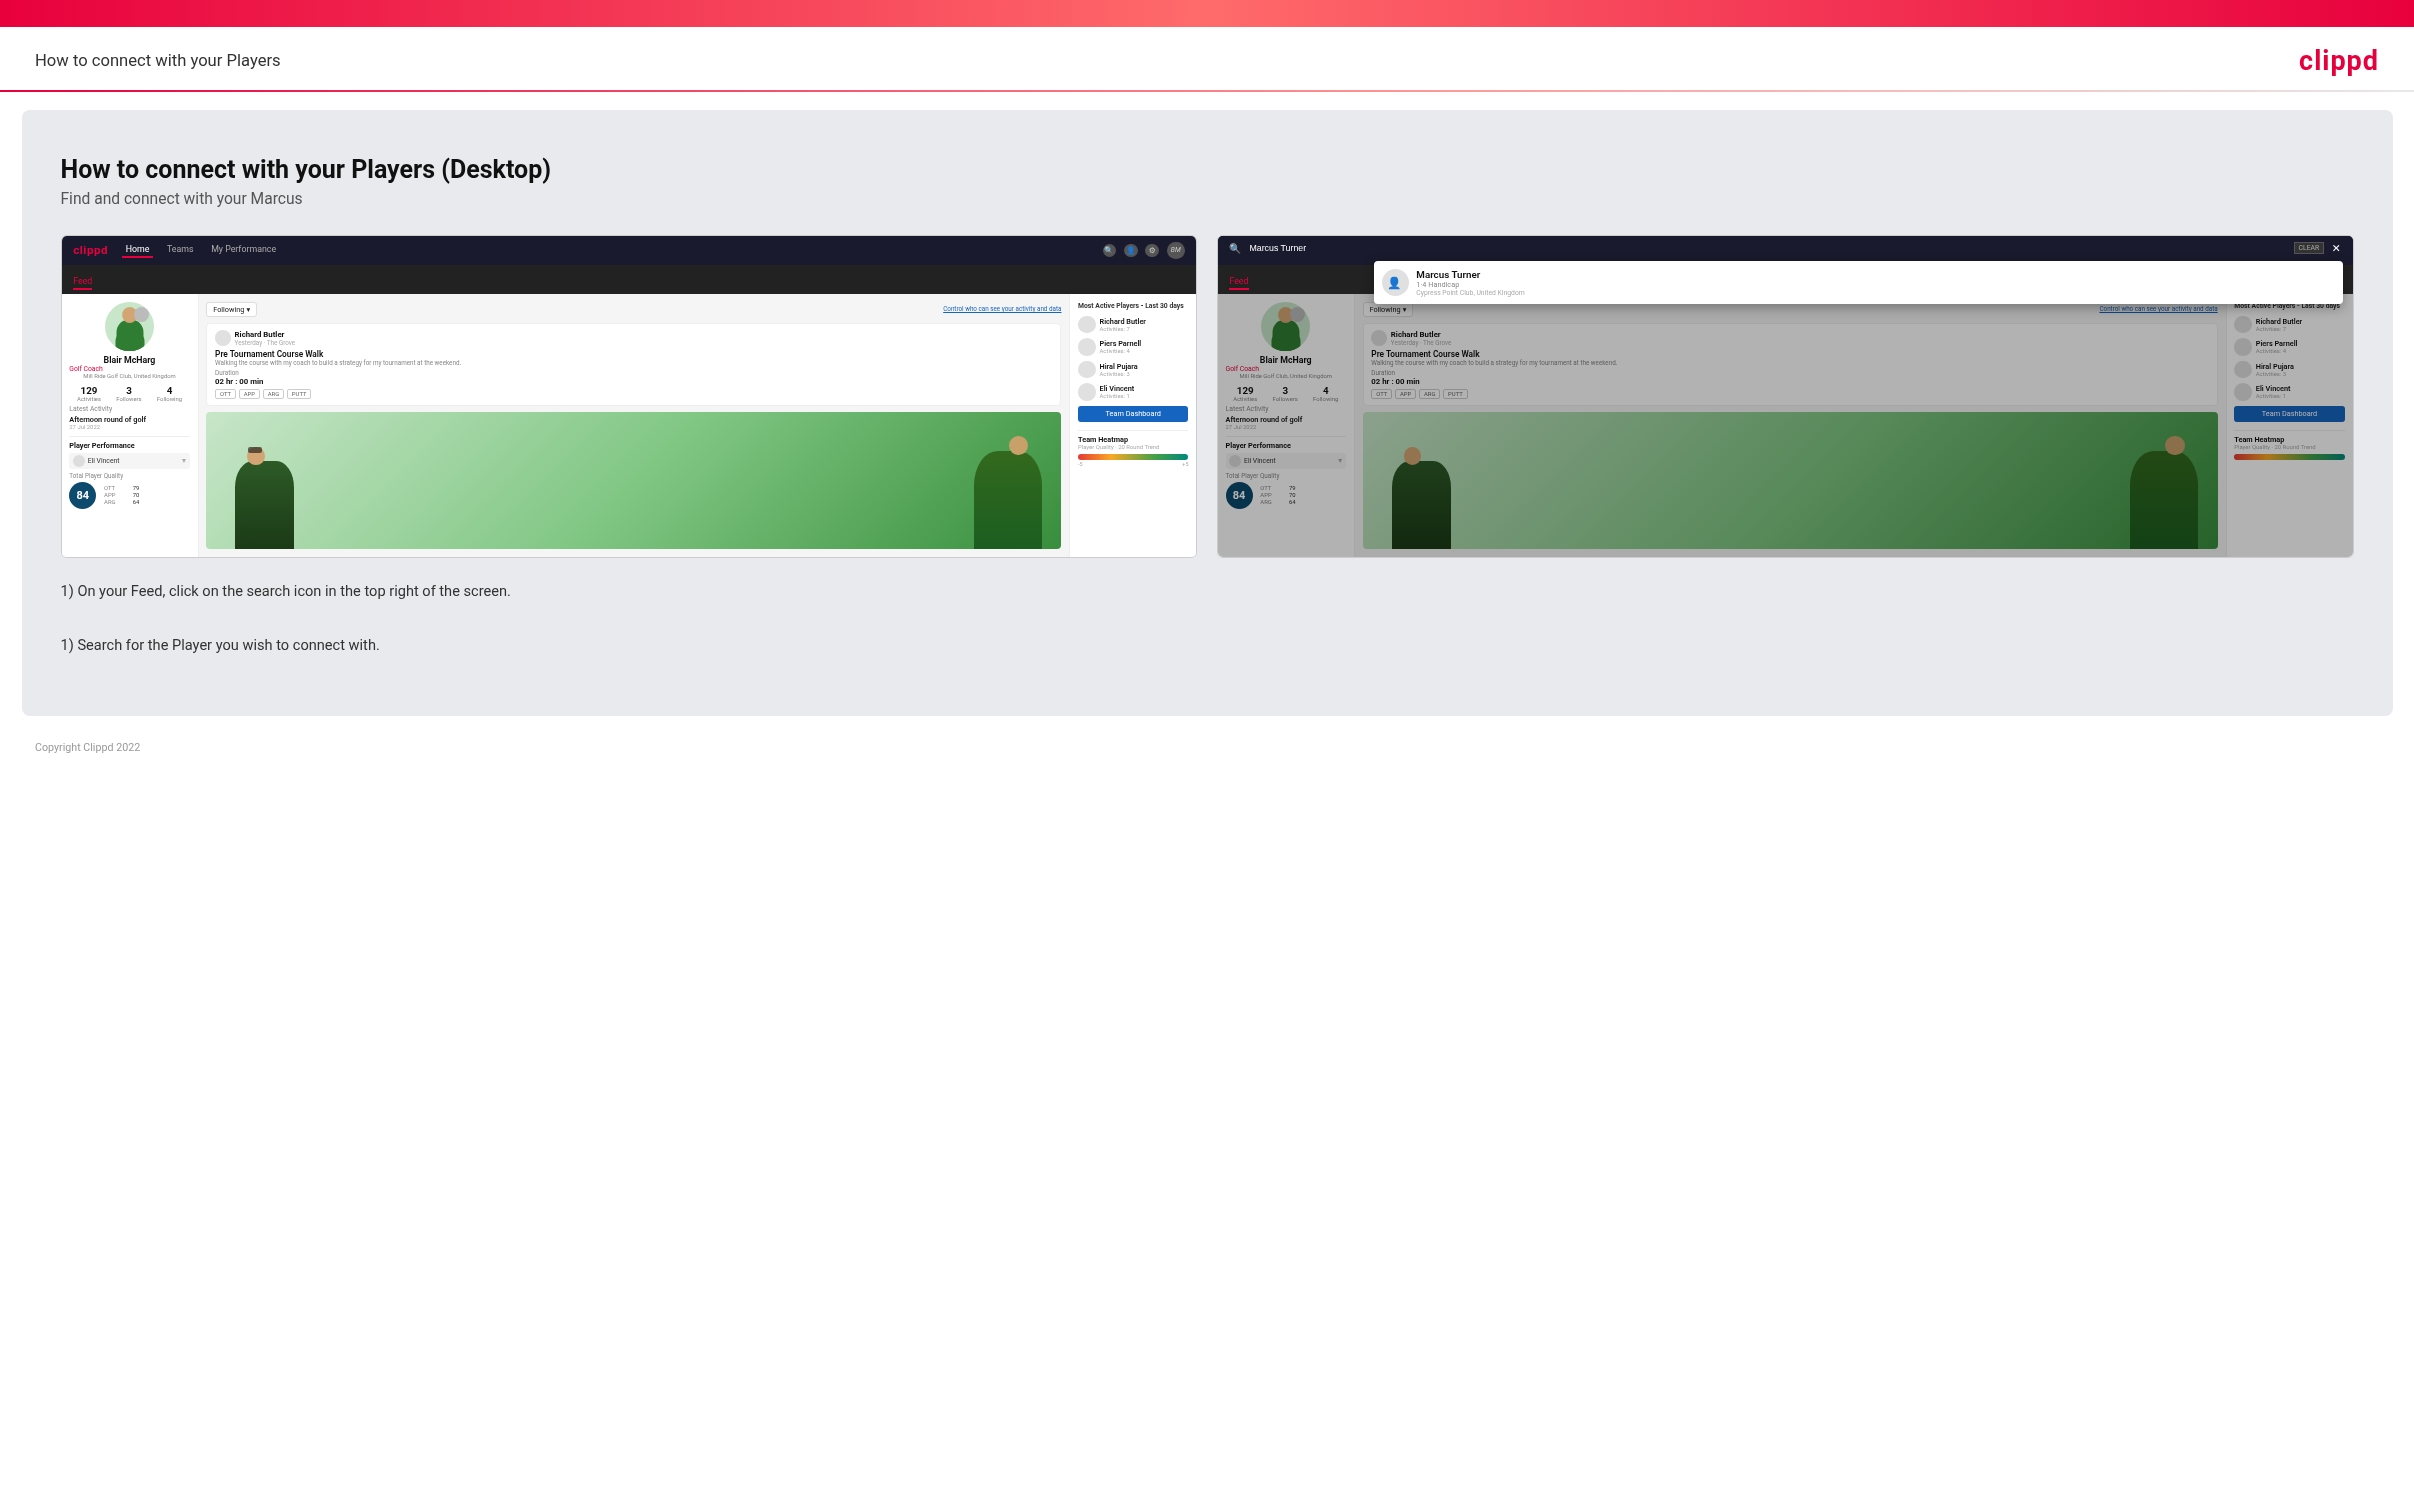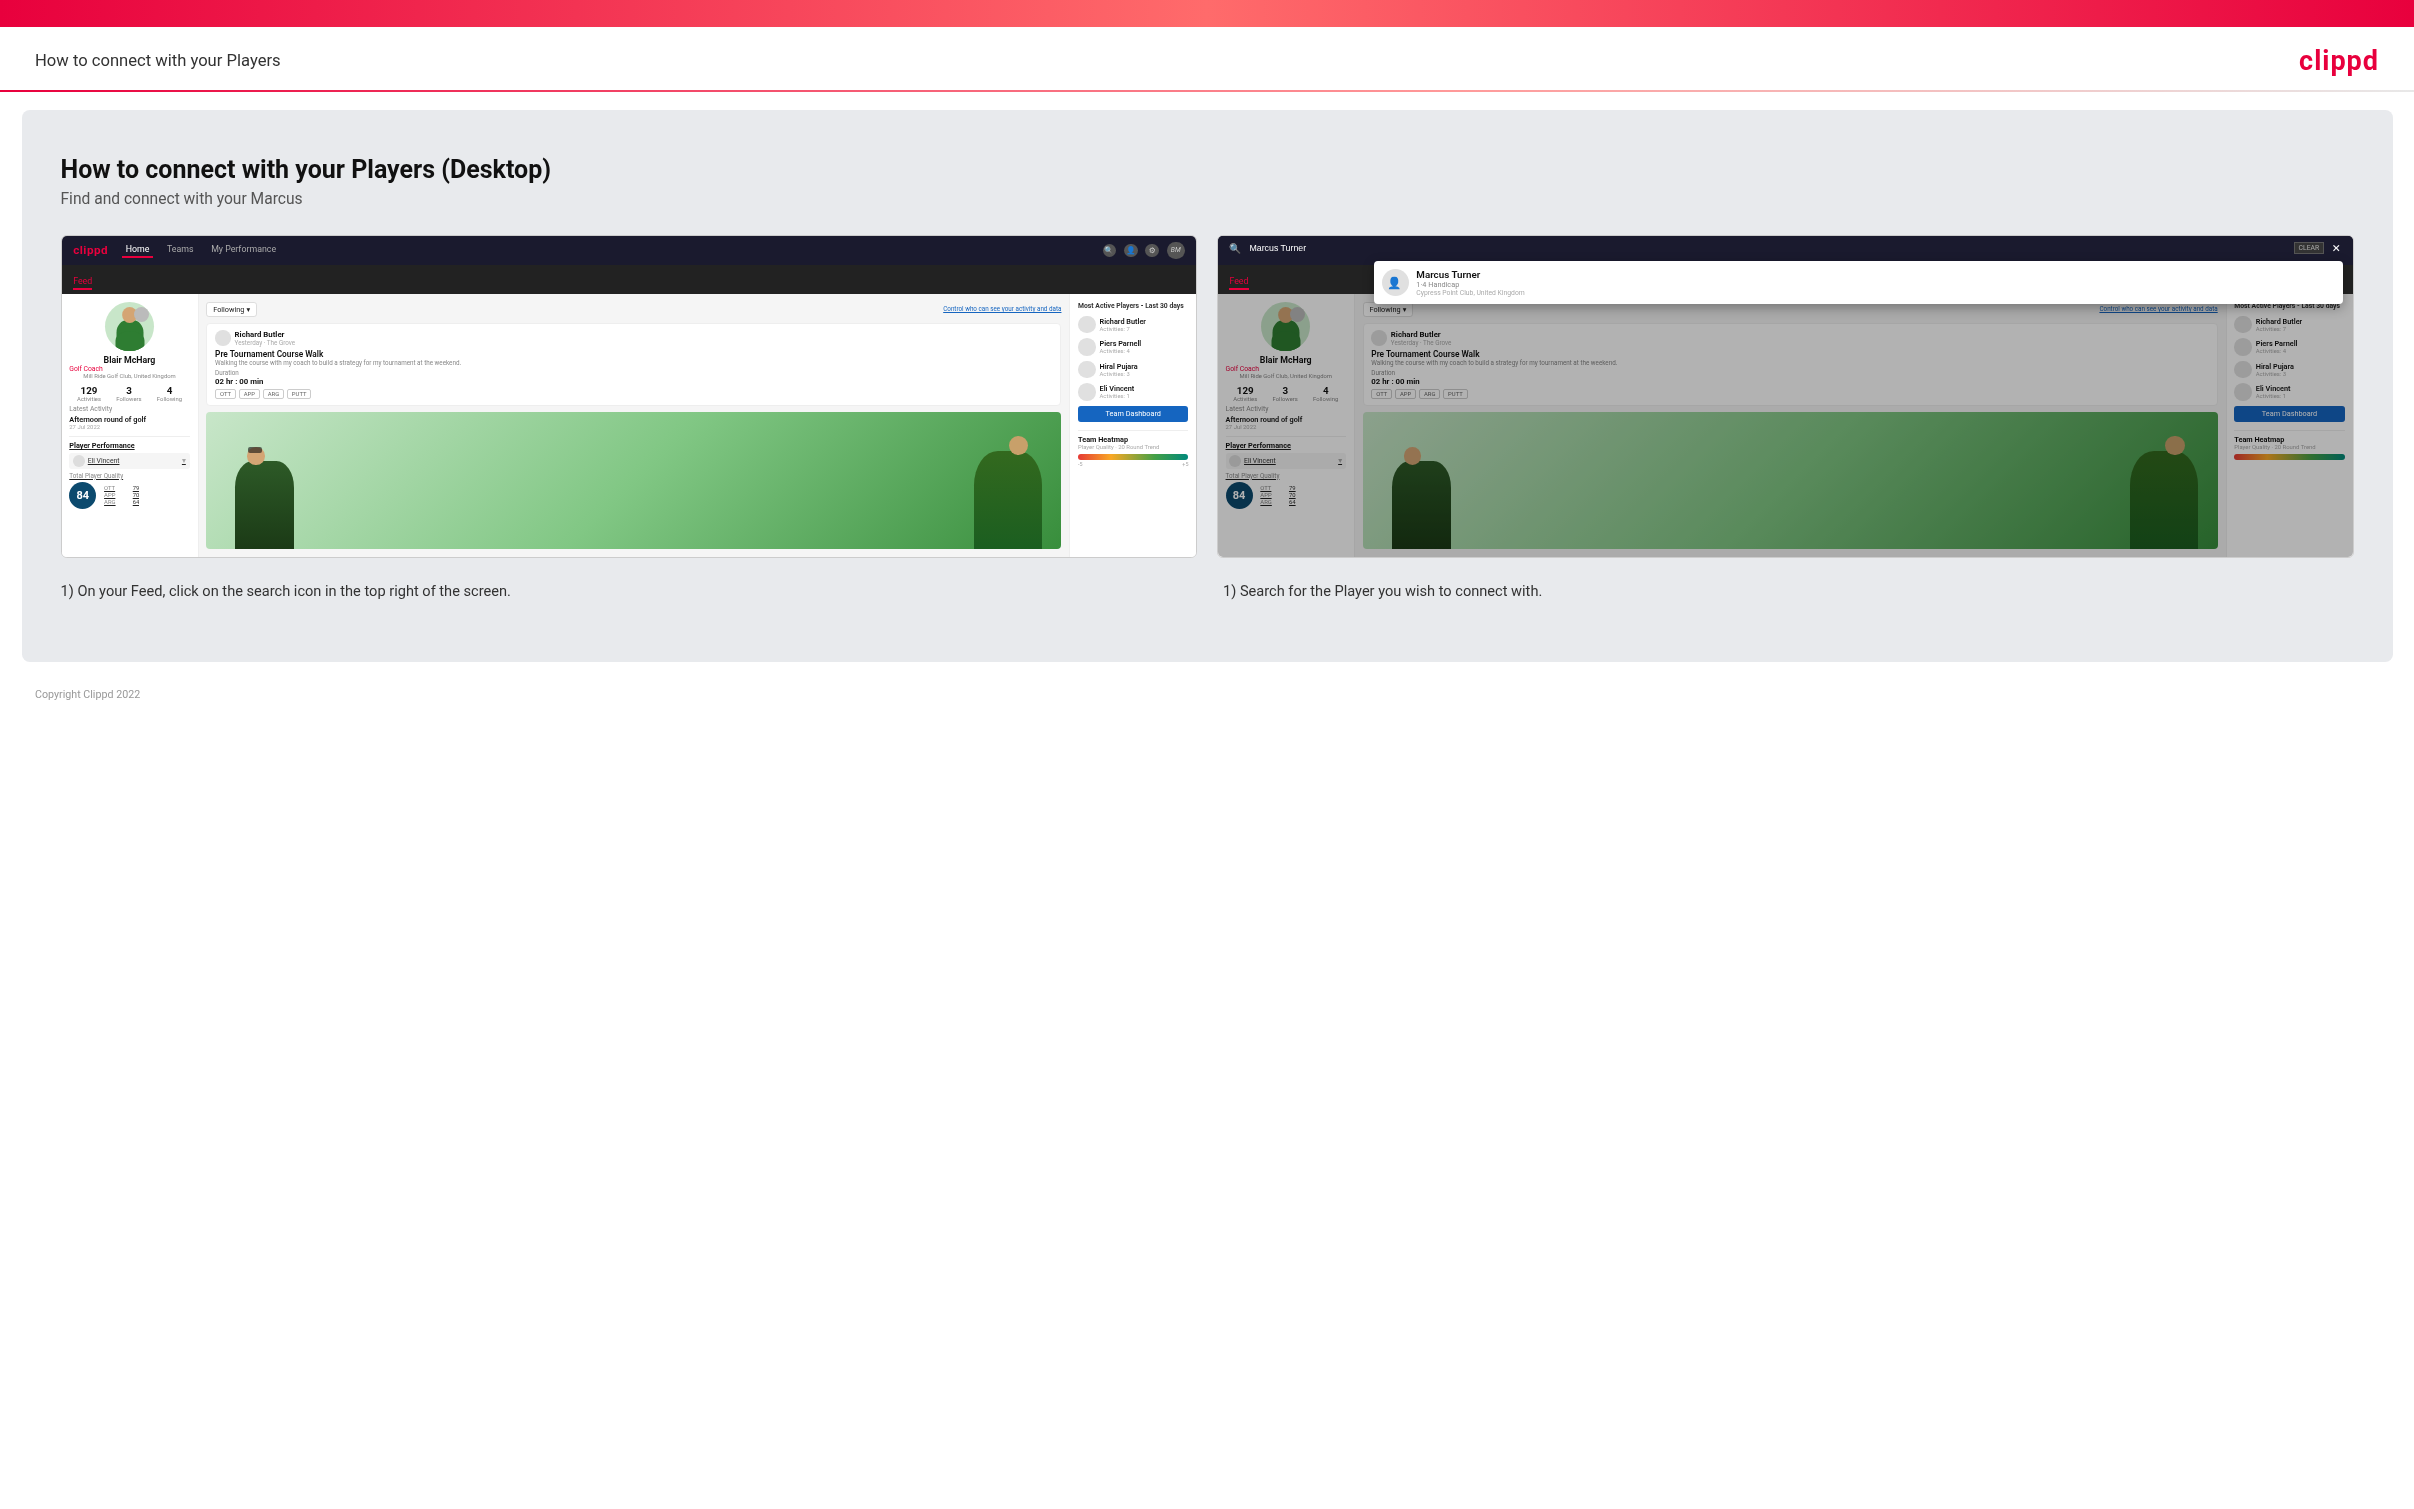--- a/index.html
+++ b/index.html
@@ -230,21 +230,20 @@
     }
     .ss-activity-date {
       font-size: 5.9px;
       color: #aaa;
     }
 
     .ss-player-perf-section {
       margin-top: 5.9px;
       border-top: 1px solid #eee;
       padding-top: 3.9px;
-      text-decoration: underline;
     }
     .ss-section-title {
       font-size: 7.3px;
       font-weight: 700;
       color: #111;
       margin-bottom: 2.9px;
     }
     .ss-player-select {
       display: flex;
       align-items: center;
@@ -573,20 +572,21 @@
     }
     .ss-result-club {
       font-size: 6.8px;
       color: #aaa;
     }
 
     
     .captions-row {
       display: flex;
       gap: 32px;
+      flex-direction: column;
     }
     .caption-block {
       flex: 1;
     }
     .caption-text {
       font-size: 14.6px;
       color: #333;
       line-height: 1.5;
     }
 

